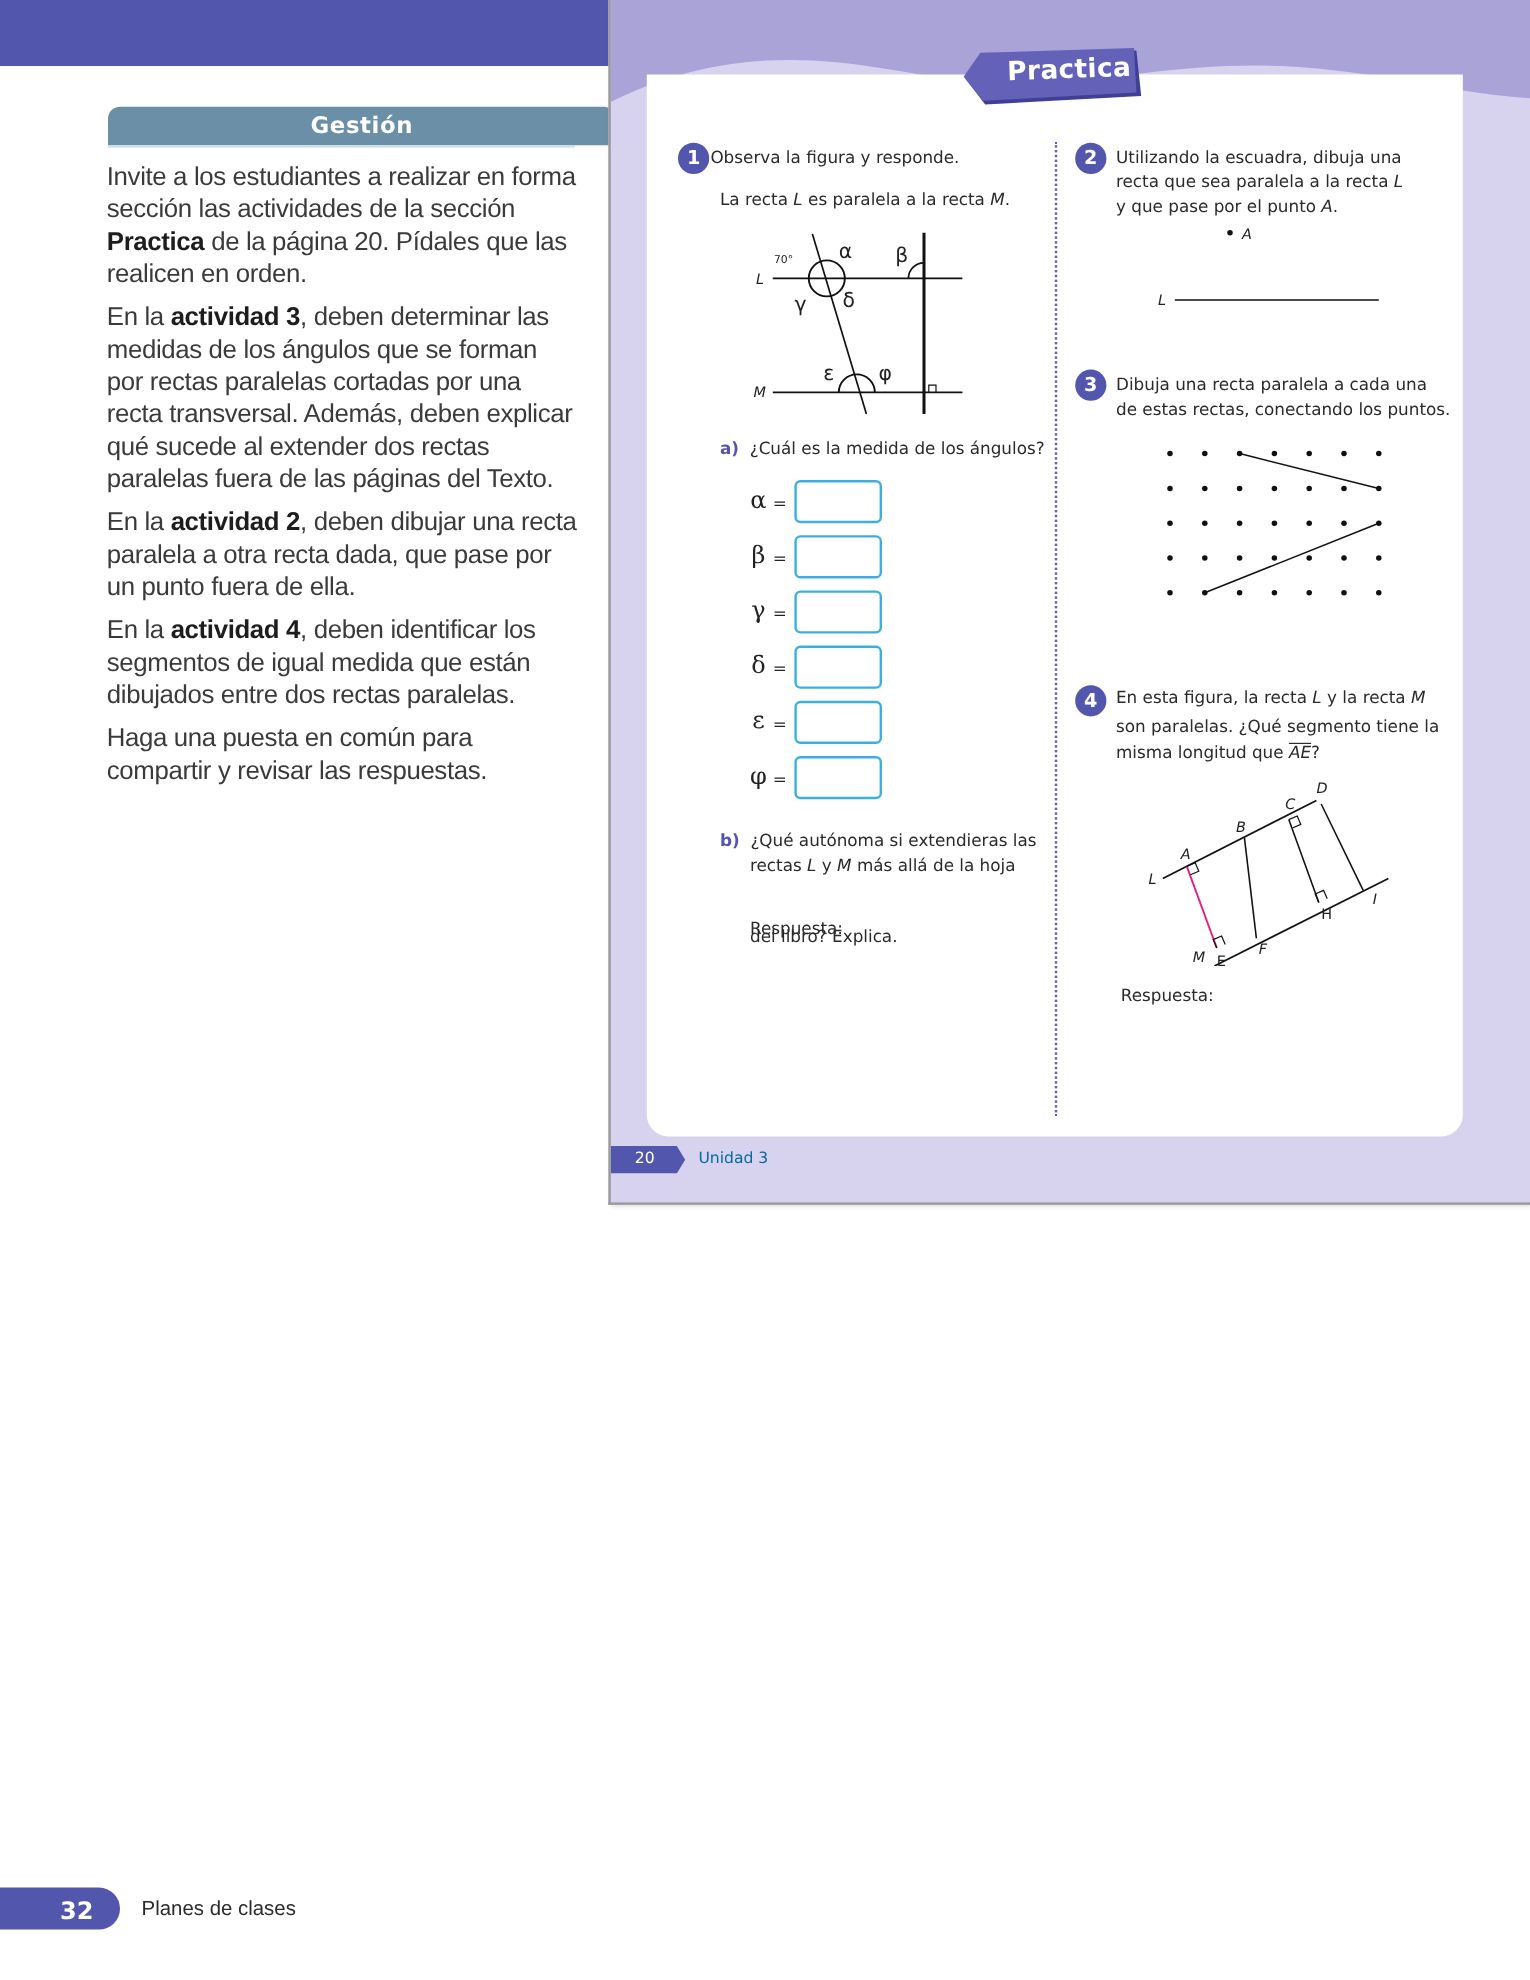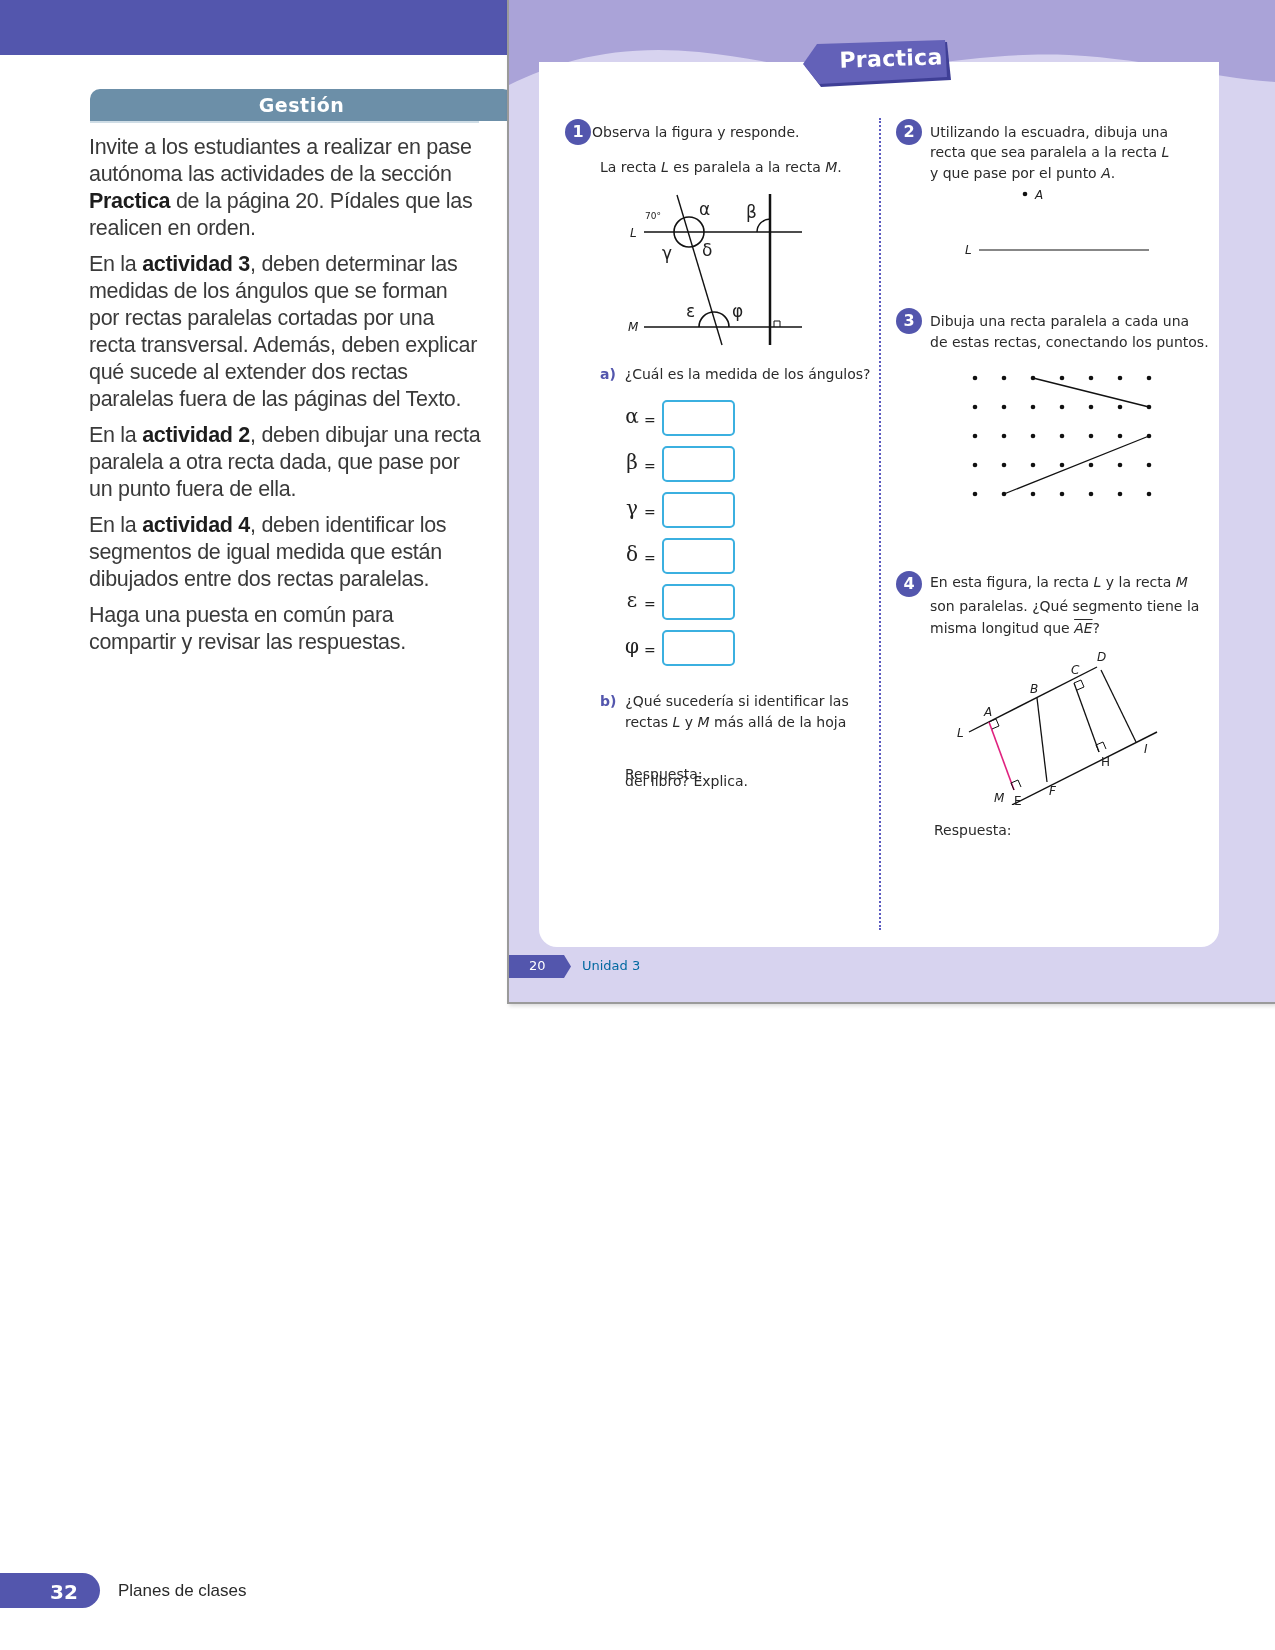--- a/index.html
+++ b/index.html
@@ -66,21 +66,21 @@
     svg text { font-family: "DejaVu Sans", sans-serif; }
   </style>
 </head>
 <body>
 
 <div class="top-band"></div>
 
 <div class="gestion-header">Gestión</div>
 <div class="gestion-underline"></div>
 <div class="left-text">
-  <p><span>Invite a los estudiantes a realizar en pase autónoma las actividades de la sección </span><b>Practica</b><span> de la página 20. Pídales que las realicen en orden.</span></p>
+  <p><span>Invite a los estudiantes a realizar en forma sección las actividades de la sección </span><b>Practica</b><span> de la página 20. Pídales que las realicen en orden.</span></p>
   <p><span>En la </span><b>actividad 3</b><span>, deben determinar las medidas de los ángulos que se forman por rectas paralelas cortadas por una recta transversal. Además, deben explicar qué sucede al extender dos rectas paralelas fuera de las páginas del Texto.</span></p>
   <p><span>En la </span><b>actividad 2</b><span>, deben dibujar una recta paralela a otra recta dada, que pase por un punto fuera de ella.</span></p>
   <p><span>En la </span><b>actividad 4</b><span>, deben identificar los segmentos de igual medida que están dibujados entre dos rectas paralelas.</span></p>
   <p><span>Haga una puesta en común para compartir y revisar las respuestas.</span></p>
 </div>
 
 <div class="book-page">
   <svg class="page-wave" viewBox="0 0 768 100">
     <path d="M0 0 H768 V82 C700 78 650 60 560 55 C480 52 430 65 360 70 C300 74 250 58 190 52 C110 44 50 60 0 85 Z" fill="#aaa3d8"></path>
   </svg>
@@ -144,21 +144,21 @@
     <span class="angle-eq">=</span>
     <div class="angle-box"></div>
   </div>
   <div class="angle-row" style="top:630px; left:113px;">
     <span class="angle-sym">φ</span>
     <span class="angle-eq">=</span>
     <div class="angle-box"></div>
   </div>
 
   <div class="ex-text" style="left:91px; top:691px;">
-    <span class="sub-label">b)</span>&nbsp; <span>¿Qué sucedería si identificar las</span>
+    <span class="sub-label">b)</span>&nbsp; <span>¿Qué autónoma si extendieras las</span>
   </div>
   <div class="ex-text" style="left:116px; top:712px;"><span>rectas </span><i>L</i><span> y </span><i>M</i><span> más allá de la hoja</span></div>
   <div class="ex-text" style="left:116px; top:733px;margin-top:38px;">del libro? Explica.</div>
   <div class="ex-text" style="left:116px; top:764px;">Respuesta:</div>
 
   <div class="num-badge" style="left:387px; top:119px;">2</div>
   <div class="ex-text" style="left:421px; top:122px;">Utilizando la escuadra, dibuja una</div>
   <div class="ex-text" style="left:421px; top:142px;"><span>recta que sea paralela a la recta </span><i>L</i></div>
   <div class="ex-text" style="left:421px; top:163px;"><span>y que pase por el punto </span><i>A</i><span>.</span></div>
   <svg style="position:absolute; left:440px; top:180px;" width="260" height="80" viewBox="0 0 260 80">

